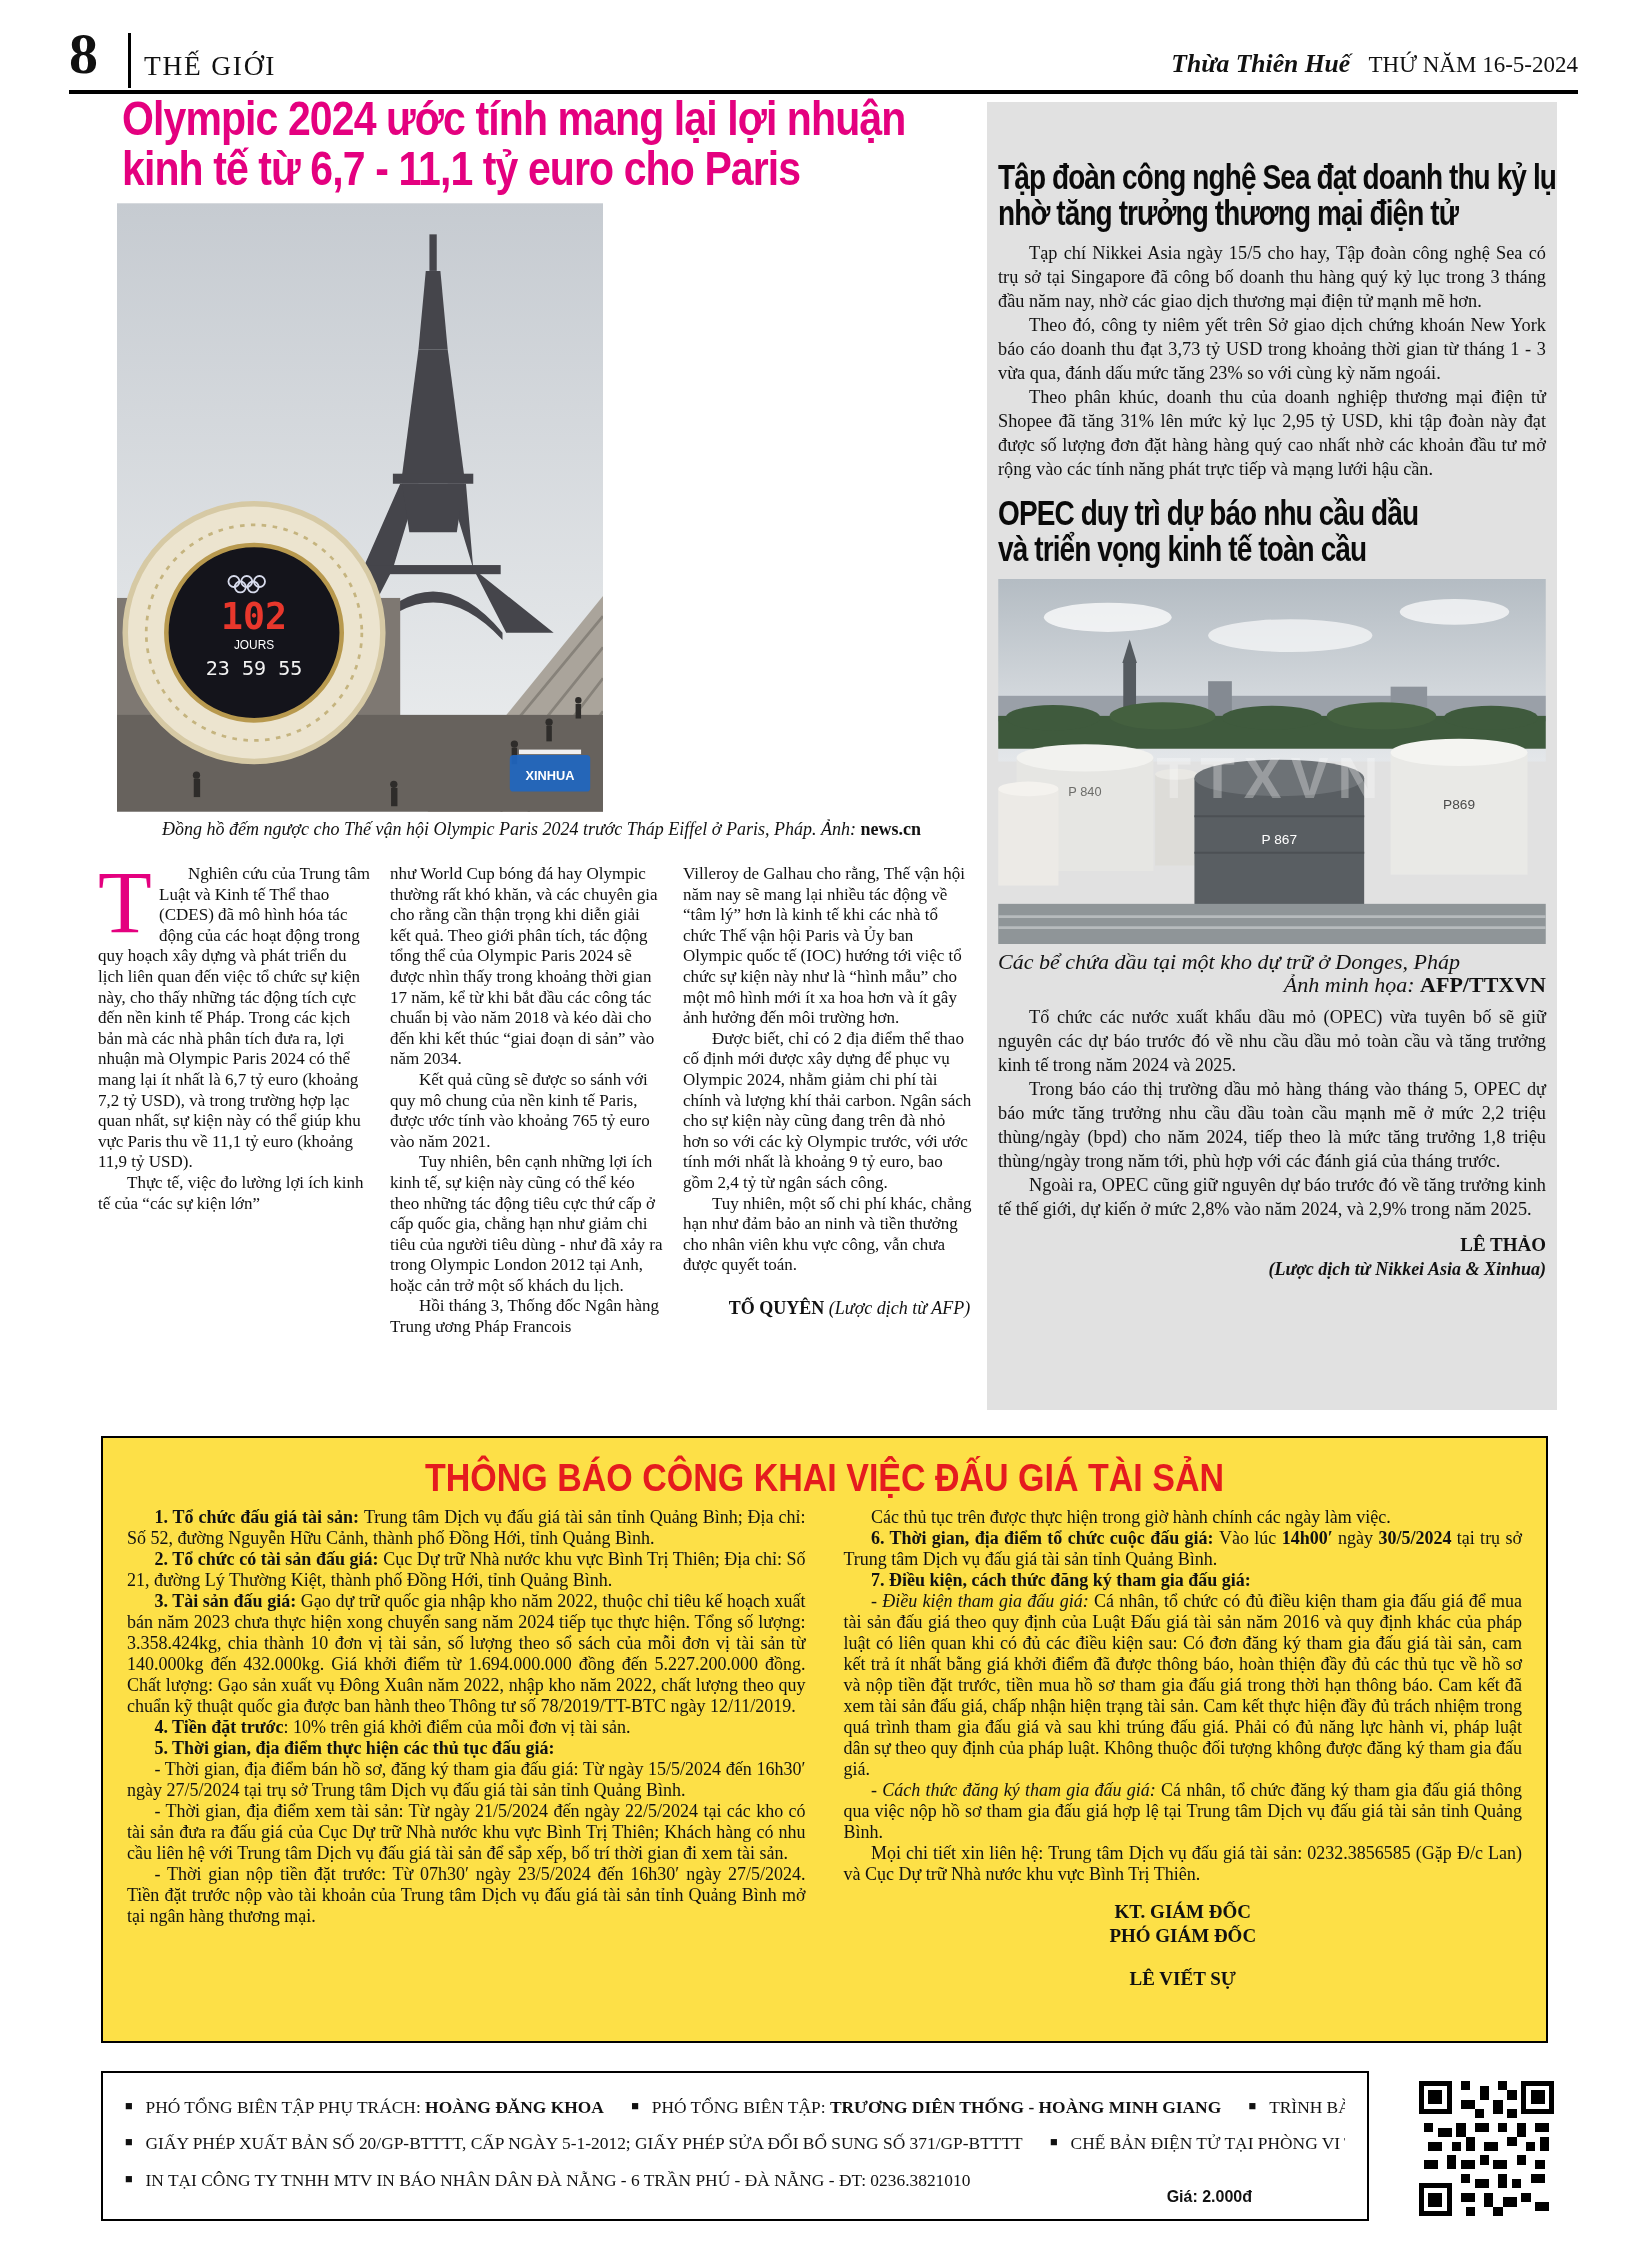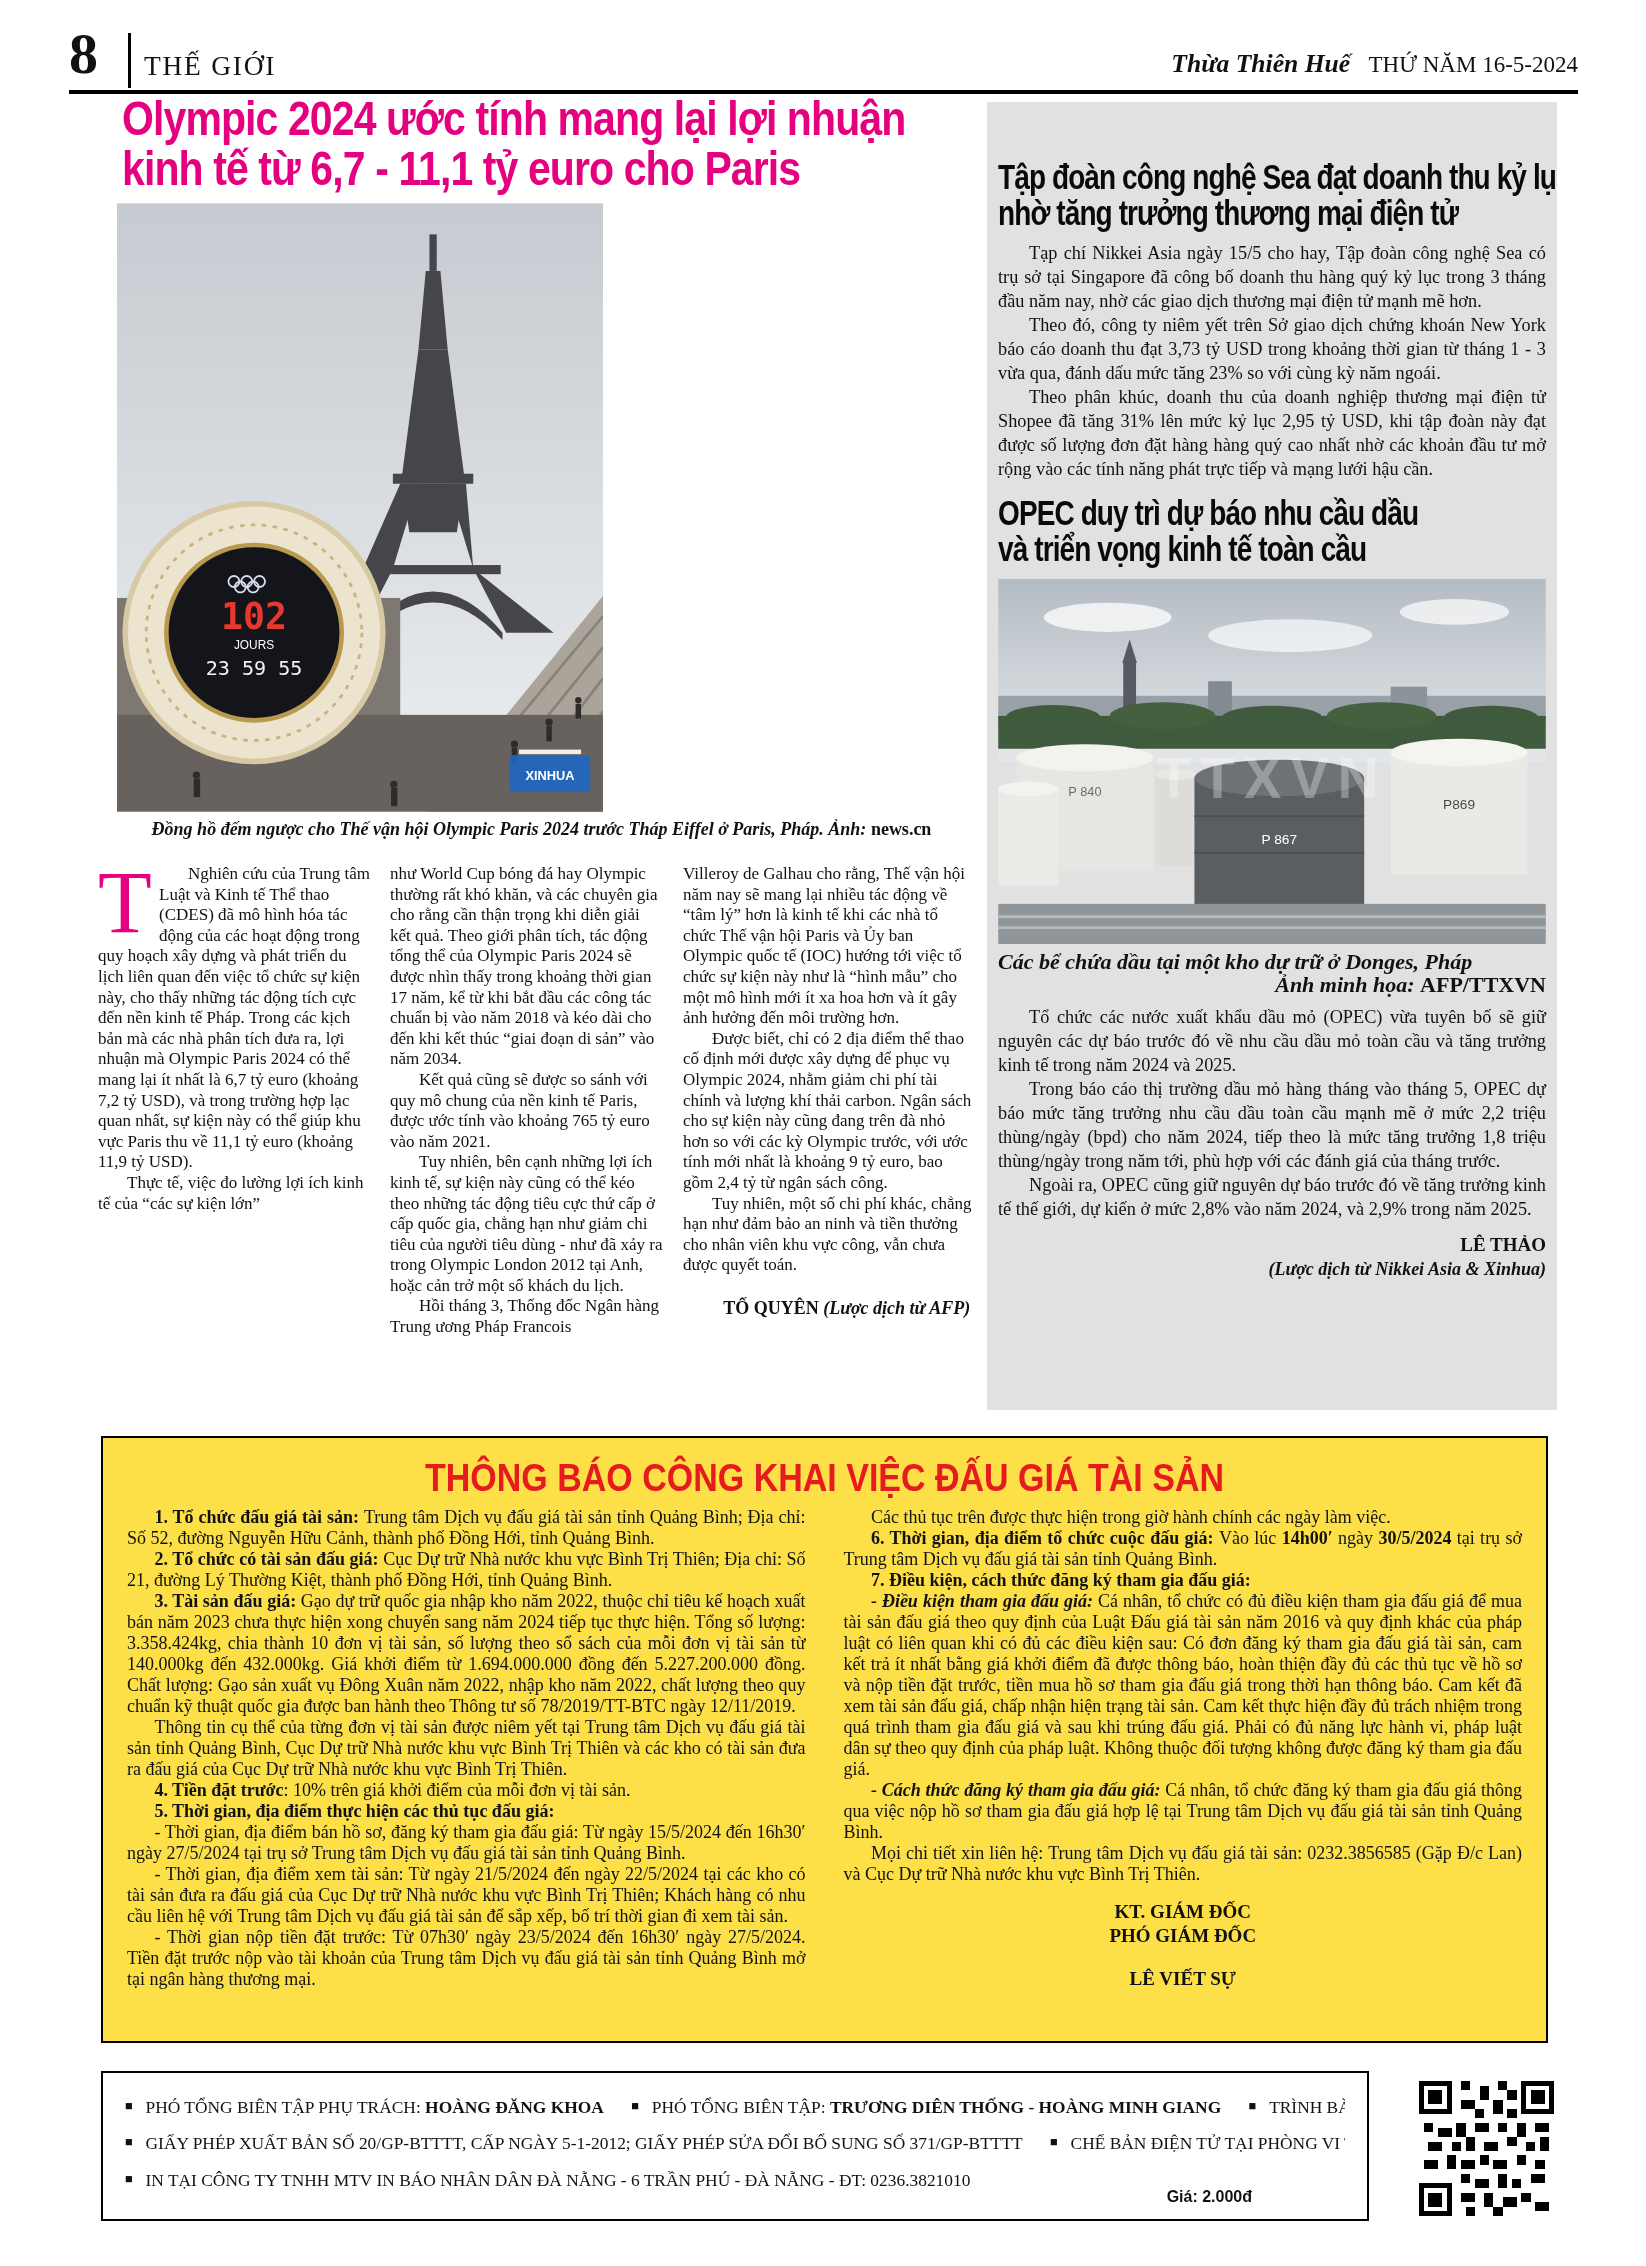--- a/index.html
+++ b/index.html
@@ -14,21 +14,21 @@
   .hdr-date{font-size:23px;}
   .toprule{position:absolute;left:69px;top:90px;width:1509px;height:3.7px;background:#000;}
 
   
   .oly-headline{position:absolute;left:122px;top:93px;width:868px;margin:0;color:#e4007f;
     font-family:"Liberation Sans",sans-serif;font-weight:bold;font-size:41px;line-height:50px;letter-spacing:-0.9px;}
   .hl{display:inline-block;transform:scaleY(1.18);transform-origin:left center;white-space:nowrap;}
   .photo1{position:absolute;left:117px;top:203px;width:486px;height:609px;}
   .caption1{position:absolute;left:110px;top:819px;width:863px;text-align:center;font-size:18px;}
   .run-b{font-weight:bold;}
-  .run-bi{font-weight:bold;font-style:italic;}
+  .run-bi{font-weight:normal;font-style:italic;}
   .run-sq{font-family:"Liberation Sans",sans-serif;font-size:12.8px;margin:0 12.8px 0 27.4px;vertical-align:2.7px;}
   .fline .run-sq:first-child{margin-left:0;}
 
   .col{position:absolute;top:864px;width:274px;height:585px;font-size:17px;line-height:20.6px;overflow:hidden;}
   .col p{margin:0;text-indent:29px;}
   .col p.noindent{text-indent:0;}
   .col1{left:98px;}
   .col2{left:390px;}
   .col3{left:683px;width:289px;}
   .dropcap{float:left;font-size:88px;line-height:66px;padding:5.5px 7.3px 0 0;color:#e4007f;}
@@ -264,21 +264,20 @@
 
   <section class="notice">
     <div class="notice-title">
       <span class="hlr">THÔNG BÁO CÔNG KHAI VIỆC ĐẤU GIÁ TÀI SẢN</span>
     </div>
     <div class="notice-cols">
       <div class="ncol">
           <p><span class="run-b">1. Tổ chức đấu giá tài sản: </span><span>Trung tâm Dịch vụ đấu giá tài sản tỉnh Quảng Bình; Địa chỉ: Số 52, đường Nguyễn Hữu Cảnh, thành phố Đồng Hới, tỉnh Quảng Bình.</span></p>
           <p><span class="run-b">2. Tổ chức có tài sản đấu giá: </span><span>Cục Dự trữ Nhà nước khu vực Bình Trị Thiên; Địa chỉ: Số 21, đường Lý Thường Kiệt, thành phố Đồng Hới, tỉnh Quảng Bình.</span></p>
           <p><span class="run-b">3. Tài sản đấu giá: </span><span>Gạo dự trữ quốc gia nhập kho năm 2022, thuộc chỉ tiêu kế hoạch xuất bán năm 2023 chưa thực hiện xong chuyển sang năm 2024 tiếp tục thực hiện. Tổng số lượng: 3.358.424kg, chia thành 10 đơn vị tài sản, số lượng theo sổ sách của mỗi đơn vị tài sản từ 140.000kg đến 432.000kg. Giá khởi điểm từ 1.694.000.000 đồng đến 5.227.200.000 đồng. Chất lượng: Gạo sản xuất vụ Đông Xuân năm 2022, nhập kho năm 2022, chất lượng theo quy chuẩn kỹ thuật quốc gia được ban hành theo Thông tư số 78/2019/TT-BTC ngày 12/11/2019.</span></p>
-          <p><span>Thông tin cụ thể của từng đơn vị tài sản được niêm yết tại Trung tâm Dịch vụ đấu giá tài sản tỉnh Quảng Bình, Cục Dự trữ Nhà nước khu vực Bình Trị Thiên và các kho có tài sản đưa ra đấu giá của Cục Dự trữ Nhà nước khu vực Bình Trị Thiên.</span></p>
           <p><span class="run-b">4. Tiền đặt trước</span><span>: 10% trên giá khởi điểm của mỗi đơn vị tài sản.</span></p>
           <p><span class="run-b">5. Thời gian, địa điểm thực hiện các thủ tục đấu giá:</span></p>
           <p><span>- Thời gian, địa điểm bán hồ sơ, đăng ký tham gia đấu giá: Từ ngày 15/5/2024 đến 16h30′ ngày 27/5/2024 tại trụ sở Trung tâm Dịch vụ đấu giá tài sản tỉnh Quảng Bình.</span></p>
           <p><span>- Thời gian, địa điểm xem tài sản: Từ ngày 21/5/2024 đến ngày 22/5/2024 tại các kho có tài sản đưa ra đấu giá của Cục Dự trữ Nhà nước khu vực Bình Trị Thiên; Khách hàng có nhu cầu liên hệ với Trung tâm Dịch vụ đấu giá tài sản để sắp xếp, bố trí thời gian đi xem tài sản.</span></p>
           <p><span>- Thời gian nộp tiền đặt trước: Từ 07h30′ ngày 23/5/2024 đến 16h30′ ngày 27/5/2024. Tiền đặt trước nộp vào tài khoản của Trung tâm Dịch vụ đấu giá tài sản tỉnh Quảng Bình mở tại ngân hàng thương mại.</span></p>
         </div>
       <div class="ncol">
         <div>
             <p><span>Các thủ tục trên được thực hiện trong giờ hành chính các ngày làm việc.</span></p>
             <p><span class="run-b">6. Thời gian, địa điểm tổ chức cuộc đấu giá: </span><span>Vào lúc </span><span class="run-b">14h00′</span><span> ngày </span><span class="run-b">30/5/2024</span><span> tại trụ sở Trung tâm Dịch vụ đấu giá tài sản tỉnh Quảng Bình.</span></p>

